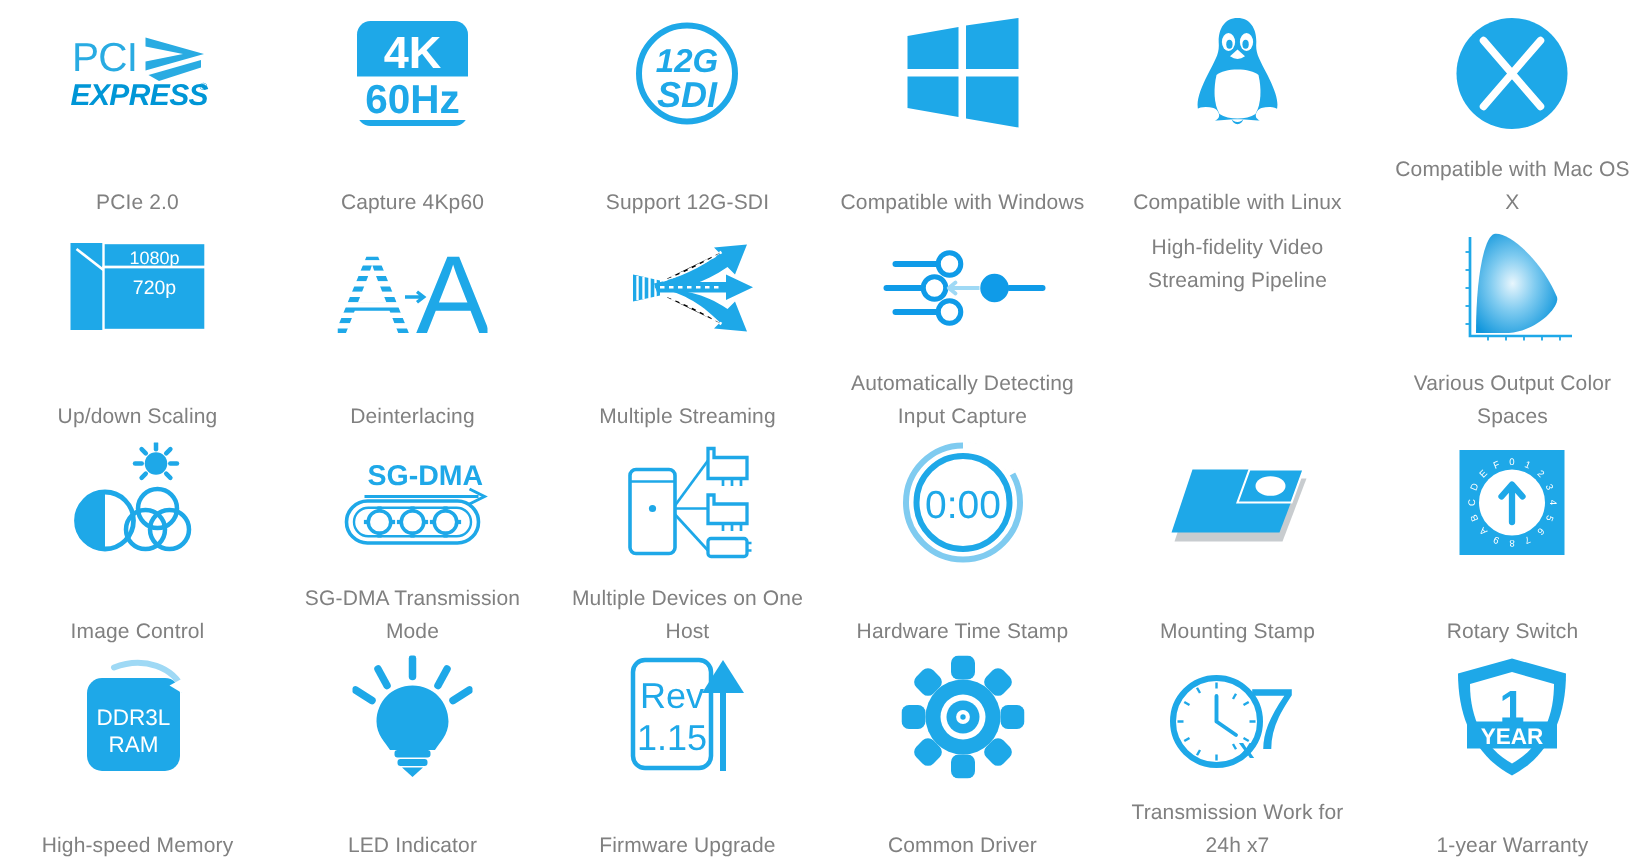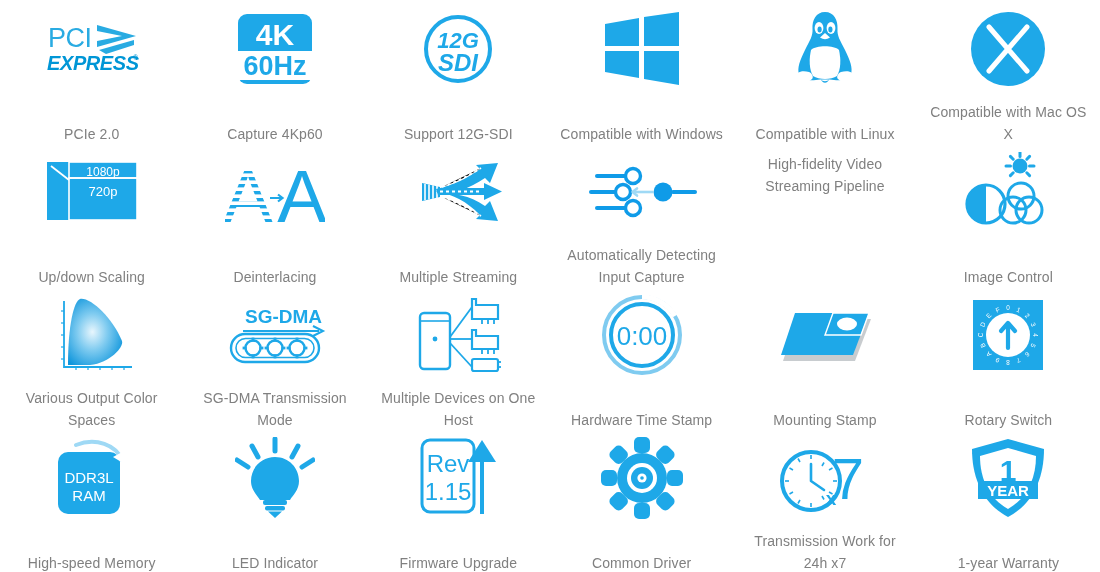--- a/index.html
+++ b/index.html
@@ -217,43 +217,20 @@
         <path d="M56 28.4 L51.5 32 L56 35.6" stroke="#9FD9F5" stroke-width="2.6" fill="none" stroke-linecap="round" stroke-linejoin="round"></path>
         <circle cx="82" cy="32" r="9.5" fill="#0F9BE8"></circle>
         <path d="M92 32 L114 32" stroke="#0F9BE8" stroke-width="4" stroke-linecap="round"></path>
       </svg>
     </div>
     <div class="feature-label">Automatically Detecting Input Capture</div>
   </div>
 
   <div class="feature-cell">
     <div class="feature-label">High-fidelity Video Streaming Pipeline</div>
-  </div>
-
-  <div class="feature-cell">
-    <div class="icon-box">
-      <svg width="92" height="80" viewBox="0 0 92 80">
-        <circle cx="58" cy="14" r="7.5" fill="#1EA8E8"></circle>
-        <g stroke="#1EA8E8" stroke-width="3" stroke-linecap="round">
-          <path d="M58 0.5 L58 4.5"></path>
-          <path d="M44 14 L48.5 14"></path>
-          <path d="M72 14 L67.5 14"></path>
-          <path d="M48.4 4.4 L51.2 7.2"></path>
-          <path d="M67.6 4.4 L64.8 7.2"></path>
-          <path d="M48.4 23.6 L51.2 20.8"></path>
-          <path d="M67.6 23.6 L64.8 20.8"></path>
-        </g>
-        <circle cx="24" cy="52" r="19" fill="none" stroke="#1EA8E8" stroke-width="3.2"></circle>
-        <path d="M24 33 A19 19 0 0 0 24 71 Z" fill="#1EA8E8"></path>
-        <circle cx="59" cy="44" r="13" fill="none" stroke="#1EA8E8" stroke-width="3"></circle>
-        <circle cx="51" cy="58" r="13" fill="none" stroke="#1EA8E8" stroke-width="3"></circle>
-        <circle cx="67" cy="58" r="13" fill="none" stroke="#1EA8E8" stroke-width="3"></circle>
-      </svg>
-    </div>
-    <div class="feature-label">Image Control</div>
   </div>
 
   <div class="feature-cell">
     <div class="icon-box">
       <svg width="84" height="80" viewBox="0 0 84 80">
         <defs>
           <radialGradient id="gamutgrad" cx="45%" cy="50%" r="62%">
             <stop offset="0%" stop-color="#E8F6FD"></stop>
             <stop offset="45%" stop-color="#7FCBF0"></stop>
             <stop offset="100%" stop-color="#0F96DC"></stop>
@@ -273,20 +250,43 @@
             <path d="M62 72 L62 75"></path>
             <path d="M74 72 L74 75"></path>
         </g>
       </svg>
     </div>
     <div class="feature-label">Various Output Color Spaces</div>
   </div>
 
   <div class="feature-cell">
     <div class="icon-box">
+      <svg width="92" height="80" viewBox="0 0 92 80">
+        <circle cx="58" cy="14" r="7.5" fill="#1EA8E8"></circle>
+        <g stroke="#1EA8E8" stroke-width="3" stroke-linecap="round">
+          <path d="M58 0.5 L58 4.5"></path>
+          <path d="M44 14 L48.5 14"></path>
+          <path d="M72 14 L67.5 14"></path>
+          <path d="M48.4 4.4 L51.2 7.2"></path>
+          <path d="M67.6 4.4 L64.8 7.2"></path>
+          <path d="M48.4 23.6 L51.2 20.8"></path>
+          <path d="M67.6 23.6 L64.8 20.8"></path>
+        </g>
+        <circle cx="24" cy="52" r="19" fill="none" stroke="#1EA8E8" stroke-width="3.2"></circle>
+        <path d="M24 33 A19 19 0 0 0 24 71 Z" fill="#1EA8E8"></path>
+        <circle cx="59" cy="44" r="13" fill="none" stroke="#1EA8E8" stroke-width="3"></circle>
+        <circle cx="51" cy="58" r="13" fill="none" stroke="#1EA8E8" stroke-width="3"></circle>
+        <circle cx="67" cy="58" r="13" fill="none" stroke="#1EA8E8" stroke-width="3"></circle>
+      </svg>
+    </div>
+    <div class="feature-label">Image Control</div>
+  </div>
+
+  <div class="feature-cell">
+    <div class="icon-box">
       <svg width="108" height="68" viewBox="0 0 108 68">
         <text x="24" y="22" font-family="Liberation Sans, sans-serif" font-size="19" font-weight="bold" fill="#1EA8E8">SG-DMA</text>
         <path d="M22 30 L98 30" stroke="#1EA8E8" stroke-width="2"></path>
         <path d="M92 25 L102 30 L92 35" stroke="#1EA8E8" stroke-width="2" fill="none"></path>
         <rect x="10" y="33" width="88" height="28" rx="14" fill="none" stroke="#1EA8E8" stroke-width="2.4"></rect>
         <rect x="15" y="37.5" width="78" height="19" rx="9.5" fill="none" stroke="#1EA8E8" stroke-width="1.6"></rect>
         <g fill="none" stroke="#1EA8E8" stroke-width="2.4">
           <circle cx="32" cy="47" r="7.5"></circle>
           <circle cx="54" cy="47" r="7.5"></circle>
           <circle cx="76" cy="47" r="7.5"></circle>

